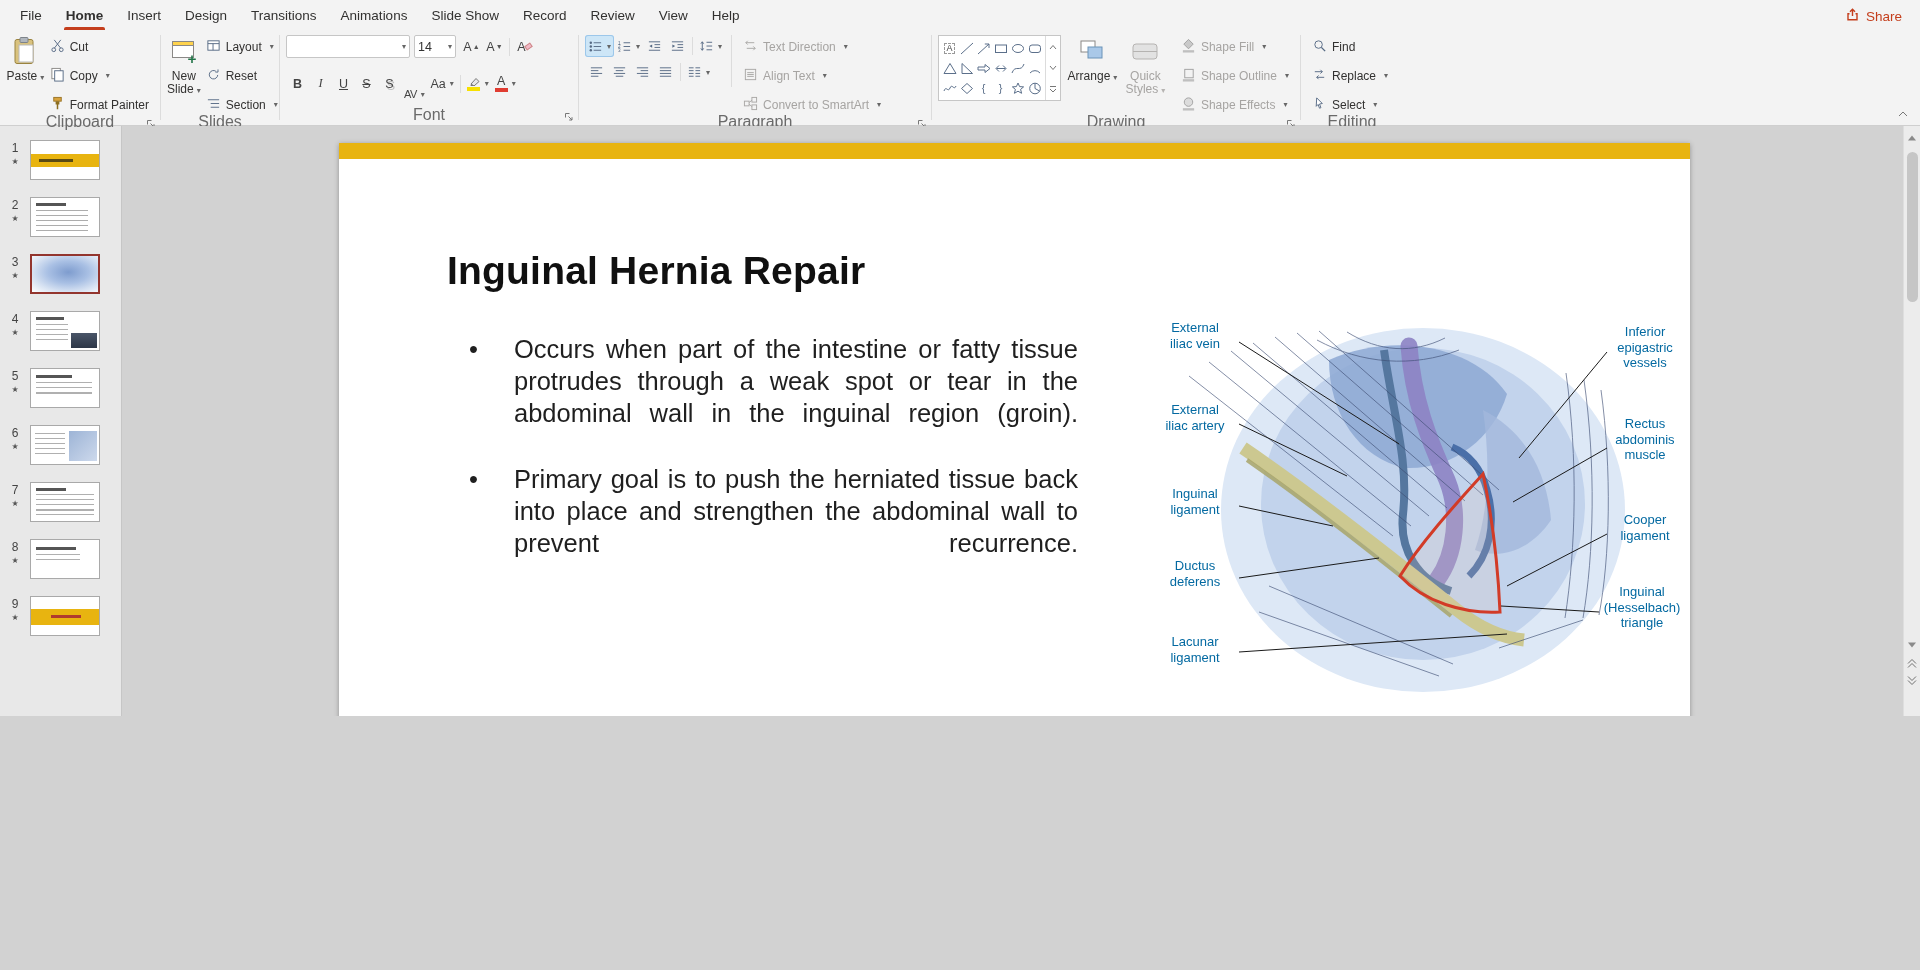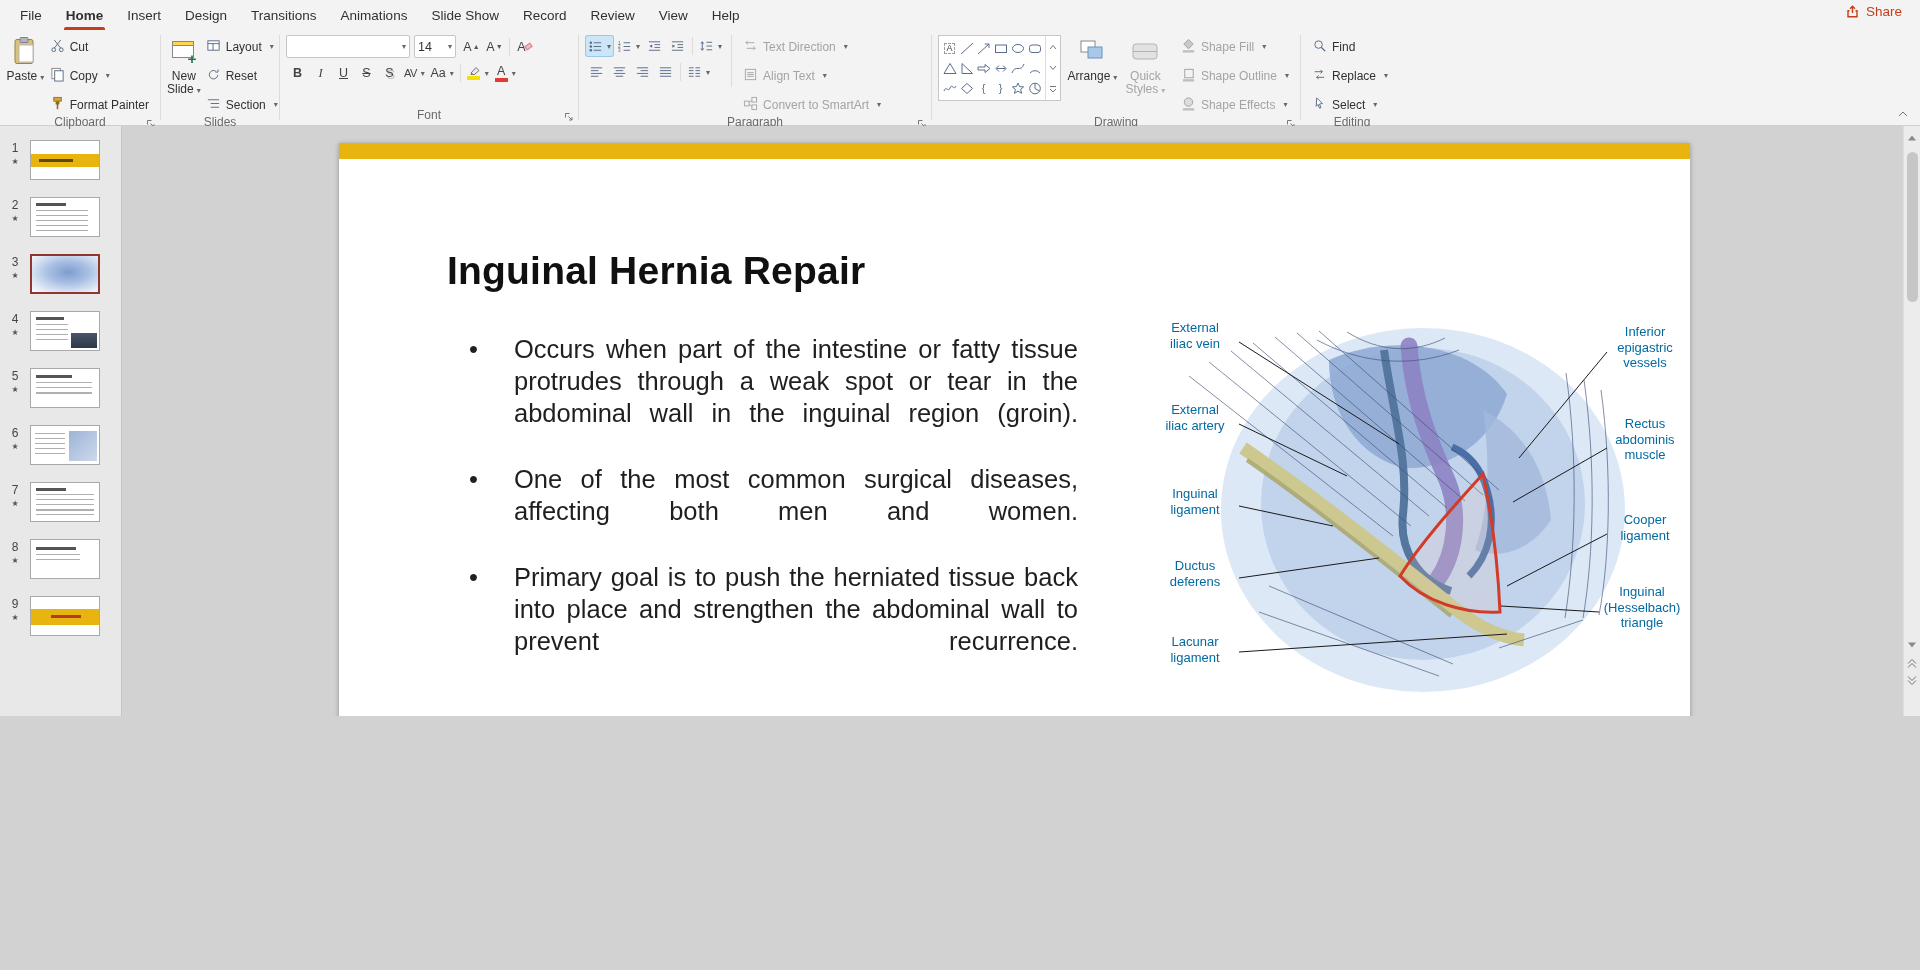--- a/index.html
+++ b/index.html
@@ -5,27 +5,27 @@
   * { box-sizing:border-box; margin:0; padding:0; }
   body { margin:0; background:#d2d2d2; }
   .app { width:1920px; height:716px; background:#f3f3f3; font-family:"Liberation Sans",sans-serif; display:flex; flex-direction:column; overflow:hidden; color:#333; }
 
   
   .menubar { height:30px; flex:none; display:flex; align-items:stretch; padding-left:8px; background:#f3f3f3; }
   .mtab { padding:0 12px; font-size:13.5px; color:#323130; display:flex; align-items:center; position:relative; cursor:default; }
   .mtab.active { font-weight:700; }
   .mtab.active::after { content:""; position:absolute; left:10px; right:10px; bottom:0; height:3px; background:#C43E1C; border-radius:2px 2px 0 0; }
   .mb-spacer { flex:1; }
-  .share-btn { display:flex; align-items:flex-start; gap:6px; color:#C43E1C; font-size:13.5px; padding:4px 18px; }
+  .share-btn { display:flex; align-items:center; gap:6px; color:#C43E1C; font-size:13.5px; padding:16px 18px; }
 
   
   .ribbon { height:96px; flex:none; display:flex; background:#f3f3f3; border-bottom:1px solid #cfcfcf; position:relative; }
   .rgroup { display:flex; flex-direction:column; flex:none; }
   .rg-body { flex:1; display:flex; align-items:flex-start; padding:5px 6px 0; }
-  .rg-label { height:17px; flex:none; font-size:12px; color:#6a6a6a; text-align:center; line-height:14px; position:relative; }
+  .rg-label { height:17px; flex:none; font-size:16px; color:#6a6a6a; text-align:center; line-height:14px; position:relative; }
   .launcher { position:absolute; right:3px; bottom:2px; width:11px; height:11px; display:flex; }
   .rg-sep { width:1px; background:#dcdcdc; margin:5px 0; flex:none; }
   .vsep { width:1px; height:18px; background:#dcdcdc; margin:0 3px; flex:none; display:inline-block; }
 
   .btn-big { width:54px; display:flex; flex-direction:column; align-items:center; gap:1px; font-size:12px; line-height:13px; text-align:center; padding-top:1px; border-radius:3px; }
   .btn-big .blbl { color:#323130; }
   .vcol { display:flex; flex-direction:column; gap:8px; padding-top:1px; }
   .btn-sm { display:flex; align-items:center; gap:5px; height:21px; padding:0 5px; font-size:12px; color:#323130; border-radius:3px; white-space:nowrap; }
   .btn-ico { min-width:23px; height:22px; display:inline-flex; align-items:center; justify-content:center; gap:1px; padding:0 3px; border-radius:3px; font-size:12.5px; color:#444; }
   .dd::after { content:"▾"; font-size:8px; color:#666; margin-left:3px; }
@@ -33,21 +33,21 @@
   .dis .dd::after { color:#b5b3b1; }
   .active-btn { background:#cde6f7; box-shadow:inset 0 0 0 1px #9cc7ea; }
 
   .font-rows { display:flex; flex-direction:column; gap:4px; }
   .frow { display:flex; align-items:center; }
   .combo { display:flex; align-items:center; border:1px solid #c6c6c6; background:#fff; height:23px; border-radius:2px; padding:0 3px; margin-right:4px; }
   .combo input { border:0; outline:0; width:100%; font-size:12.5px; font-family:inherit; color:#333; background:transparent; }
   .cb-name { width:124px; } .cb-size { width:42px; }
   .glyph-b { font-weight:700; } .glyph-i { font-style:italic; font-family:"Liberation Serif",serif; }
   .glyph-u { text-decoration:underline; } .glyph-st { text-decoration:line-through; }
-  .glyph-sh { text-shadow:1.5px 1.5px 0 #bdbdbd; } .glyph-av { font-size:11px; letter-spacing:-.5px; }
+  .glyph-sh { text-shadow:1.5px 1.5px 0 #bdbdbd; } .glyph-av { font-size:11px; letter-spacing:-.5px;margin-top:21px; }
   .mini-arr { font-size:7px; line-height:8px; color:#555; }
   .fc-wrap { display:inline-flex; flex-direction:column; align-items:center; line-height:12px; }
   .fc-bar { width:13px; height:4px; margin-top:1px; }
   .bar-red { background:#E03C31; } .bar-yellow { background:#F7E000; }
   .eraser { width:7px; height:5px; background:#f2b8c6; border:1px solid #c88; transform:rotate(-35deg); margin-left:-2px; display:inline-block; }
 
   .par-left { display:flex; flex-direction:column; gap:4px; }
   .prow { display:flex; align-items:center; }
 
   .gallery { display:flex; border:1px solid #c6c6c6; background:#fff; margin-right:5px; }
@@ -667,21 +667,20 @@
     </div>
 
     <div class="right-col">
       <div class="canvas">
 
         <div class="slide">
           <div class="accent-bar"></div>
           <div class="slide-title">Inguinal Hernia Repair</div>
           <ul class="slide-bullets">
             <li>Occurs when part of the intestine or fatty tissue protrudes through a weak spot or tear in the abdominal wall in the inguinal region (groin).</li>
-            <li>One of the most common surgical diseases, affecting both men and women.</li>
             <li>Primary goal is to push the herniated tissue back into place and strengthen the abdominal wall to prevent recurrence.</li>
           </ul>
 
           <div class="illus">
             <svg class="art-svg" viewBox="0 0 533 380">
               <ellipse cx="272" cy="192" rx="202" ry="182" fill="#dde8f6"></ellipse>
               <ellipse cx="272" cy="186" rx="162" ry="156" fill="#c2d3ec"></ellipse>
               <path d="M178 42 C240 14 322 26 356 76 C342 122 300 152 254 150 C208 140 178 96 178 42 Z" fill="#8da8d4" opacity="0.85"></path>
               <path d="M332 92 C372 112 396 152 400 202 C380 232 350 242 324 232 C340 186 338 136 332 92 Z" fill="#a3b8dc" opacity="0.8"></path>
               <path d="M258 28 C262 82 278 122 296 162 C309 194 305 236 286 262" stroke="#8d83c4" stroke-width="17" fill="none" stroke-linecap="round" opacity="0.9"></path>

